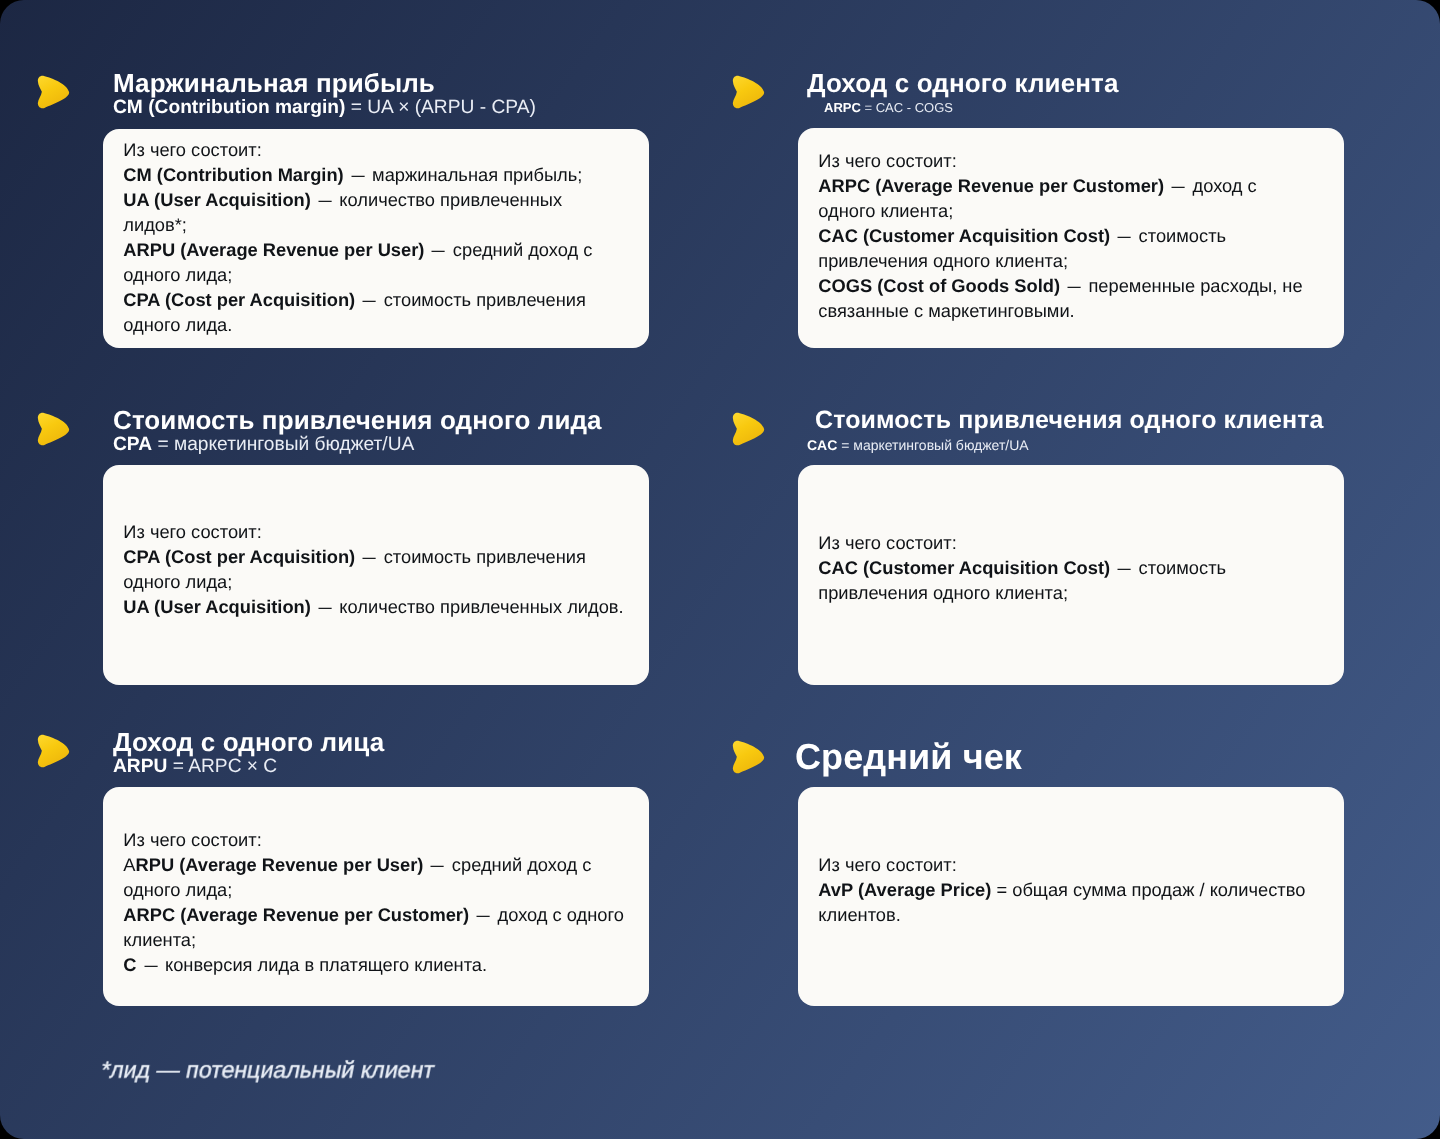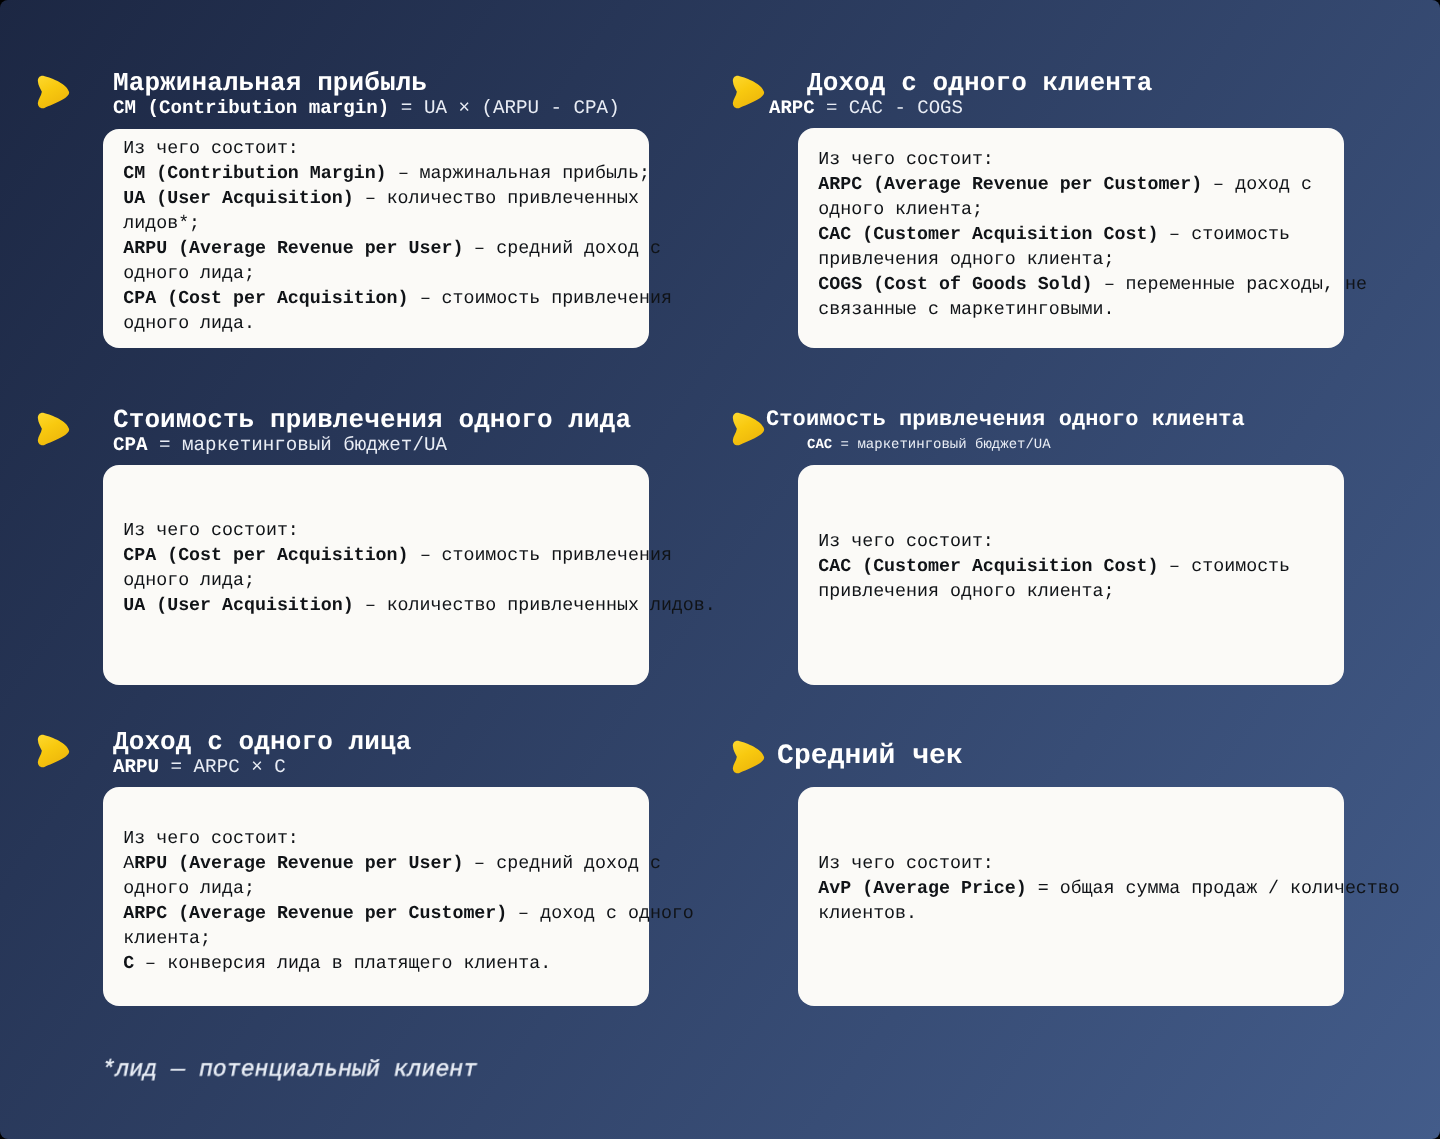--- a/index.html
+++ b/index.html
@@ -3,23 +3,22 @@
 <meta charset="utf-8">
 <title>Unit economics metrics</title>
 <style>
   html, body { margin:0; padding:0; background:#000; }
   body { width:1440px; height:1139px; overflow:hidden;
          font-family:"Liberation Sans", sans-serif;
          -webkit-font-smoothing:antialiased;
          text-rendering:geometricPrecision;
          font-kerning:normal; }
   .page {
-    position:relative; width:1440px; height:1139px; border-radius:8px; overflow:hidden;
+    position:relative; width:1440px; height:1139px; border-radius:24px; overflow:hidden;
     background:linear-gradient(125deg, #1c2743 0%, #435c8a 100%);
-    font-family:Liberation Mono, monospace;
   }
   .block { position:absolute; }
   .arrow { position:absolute; }
   .title { position:absolute; transform:translateZ(0); color:#ffffff; font-weight:700; letter-spacing:0.1px; white-space:nowrap; }
   .formula { position:absolute; transform:translateZ(0); color:#e9edf5; white-space:nowrap; }
   .formula b { color:#ffffff; font-weight:700; }
   .card {
     position:absolute; background:#fbfaf7; border-radius:16px;
     -webkit-font-smoothing:antialiased;
   }
@@ -71,21 +70,21 @@
         <defs>
           <linearGradient id="arrowgrad1" x1="0.10" y1="0.0" x2="0.62" y2="1.0">
             <stop offset="0" stop-color="#fdd72c"></stop>
             <stop offset="0.45" stop-color="#f8c90f"></stop>
             <stop offset="1" stop-color="#edb60b"></stop>
           </linearGradient>
         </defs>
       <path class="arrowpath" d="M4.85 16.70 C3.23 13.27 1.17 10.64 0.85 6.00 C0.70 2.90 2.90 0.65 5.70 0.75 C6.15 0.76 6.55 0.77 6.95 0.88 C15.32 3.03 30.19 9.00 32.10 17.00 C33.06 22.96 17.71 28.24 6.95 33.22 C6.55 33.33 6.15 33.34 5.70 33.35 C2.90 33.45 0.70 31.20 0.85 28.10 C1.05 24.30 4.38 20.80 4.85 16.70 Z" fill="url(#arrowgrad1)"></path>
     </svg>
     <div class="title" style="left:807px;top:69.5px;font-size:26px;line-height:26px;">Доход с одного клиента</div>
-    <div class="formula" style="left:769px;top:95.5px;font-size:19px;line-height:24px;">
+    <div class="formula" style="left:824px;top:95.5px;font-size:13px;line-height:24px;">
       <b>ARPC</b><span> = CAC - COGS</span>
     </div>
     <div class="card" style="left:798px;top:128px;width:546px;height:220px;">
       <div class="body" style="left:20.3px;top:20px;font-size:18.3px;line-height:25px;">
           <div class="l">Из чего состоит:</div>
           <div class="l"><b>ARPC (Average Revenue per Customer)</b><span class="rest">  <i class="mdash">—</i>  доход с</span></div>
           <div class="l"><span class="rest">одного клиента;</span></div>
           <div class="l"><b>CAC (Customer Acquisition Cost)</b><span class="rest">  <i class="mdash">—</i>  стоимость</span></div>
           <div class="l"><span class="rest">привлечения одного клиента;</span></div>
           <div class="l"><b>COGS (Cost of Goods Sold)</b><span class="rest">  <i class="mdash">—</i>  переменные расходы, не</span></div>
@@ -123,21 +122,21 @@
     <svg class="arrow" style="left:732px;top:412px;width:34px;height:35px;" viewBox="0 0 34 35">
         <defs>
           <linearGradient id="arrowgrad3" x1="0.10" y1="0.0" x2="0.62" y2="1.0">
             <stop offset="0" stop-color="#fdd72c"></stop>
             <stop offset="0.45" stop-color="#f8c90f"></stop>
             <stop offset="1" stop-color="#edb60b"></stop>
           </linearGradient>
         </defs>
       <path class="arrowpath" d="M4.85 16.70 C3.23 13.27 1.17 10.64 0.85 6.00 C0.70 2.90 2.90 0.65 5.70 0.75 C6.15 0.76 6.55 0.77 6.95 0.88 C15.32 3.03 30.19 9.00 32.10 17.00 C33.06 22.96 17.71 28.24 6.95 33.22 C6.55 33.33 6.15 33.34 5.70 33.35 C2.90 33.45 0.70 31.20 0.85 28.10 C1.05 24.30 4.38 20.80 4.85 16.70 Z" fill="url(#arrowgrad3)"></path>
     </svg>
-    <div class="title" style="left:766px;top:406.5px;font-size:22px;line-height:26px;">Стоимость привлечения одного клиента</div>
+    <div class="title" style="left:815px;top:406.5px;font-size:25px;line-height:26px;">Стоимость привлечения одного клиента</div>
     <div class="formula" style="left:807px;top:432.5px;font-size:14px;line-height:24px;">
       <b>CAC</b><span> = маркетинговый бюджет/UA</span>
     </div>
     <div class="card" style="left:798px;top:465px;width:546px;height:220px;">
       <div class="body" style="left:20.3px;top:65px;font-size:18.3px;line-height:25px;">
           <div class="l">Из чего состоит:</div>
           <div class="l"><b>CAC (Customer Acquisition Cost)</b><span class="rest">  <i class="mdash">—</i>  стоимость</span></div>
           <div class="l"><span class="rest">привлечения одного клиента;</span></div>
         </div>
     </div>
@@ -174,21 +173,21 @@
     <svg class="arrow" style="left:732px;top:740px;width:34px;height:35px;" viewBox="0 0 34 35">
         <defs>
           <linearGradient id="arrowgrad5" x1="0.10" y1="0.0" x2="0.62" y2="1.0">
             <stop offset="0" stop-color="#fdd72c"></stop>
             <stop offset="0.45" stop-color="#f8c90f"></stop>
             <stop offset="1" stop-color="#edb60b"></stop>
           </linearGradient>
         </defs>
       <path class="arrowpath" d="M4.85 16.70 C3.23 13.27 1.17 10.64 0.85 6.00 C0.70 2.90 2.90 0.65 5.70 0.75 C6.15 0.76 6.55 0.77 6.95 0.88 C15.32 3.03 30.19 9.00 32.10 17.00 C33.06 22.96 17.71 28.24 6.95 33.22 C6.55 33.33 6.15 33.34 5.70 33.35 C2.90 33.45 0.70 31.20 0.85 28.10 C1.05 24.30 4.38 20.80 4.85 16.70 Z" fill="url(#arrowgrad5)"></path>
     </svg>
-    <div class="title" style="left:777px;top:744px;font-size:28px;line-height:26px;">Средний чек</div>
+    <div class="title" style="left:795px;top:744px;font-size:36px;line-height:26px;">Средний чек</div>
     <div class="card" style="left:798px;top:787px;width:546px;height:219px;">
       <div class="body" style="left:20.3px;top:65px;font-size:18.3px;line-height:25px;">
           <div class="l">Из чего состоит:</div>
           <div class="l"><b>AvP (Average Price)</b><span class="rest"> = общая сумма продаж / количество</span></div>
           <div class="l"><span class="rest">клиентов.</span></div>
         </div>
     </div>
   </div>
 
   <div class="footnote" style="left:100px;top:1057px;font-size:23.2px;">*лид — потенциальный клиент</div>

